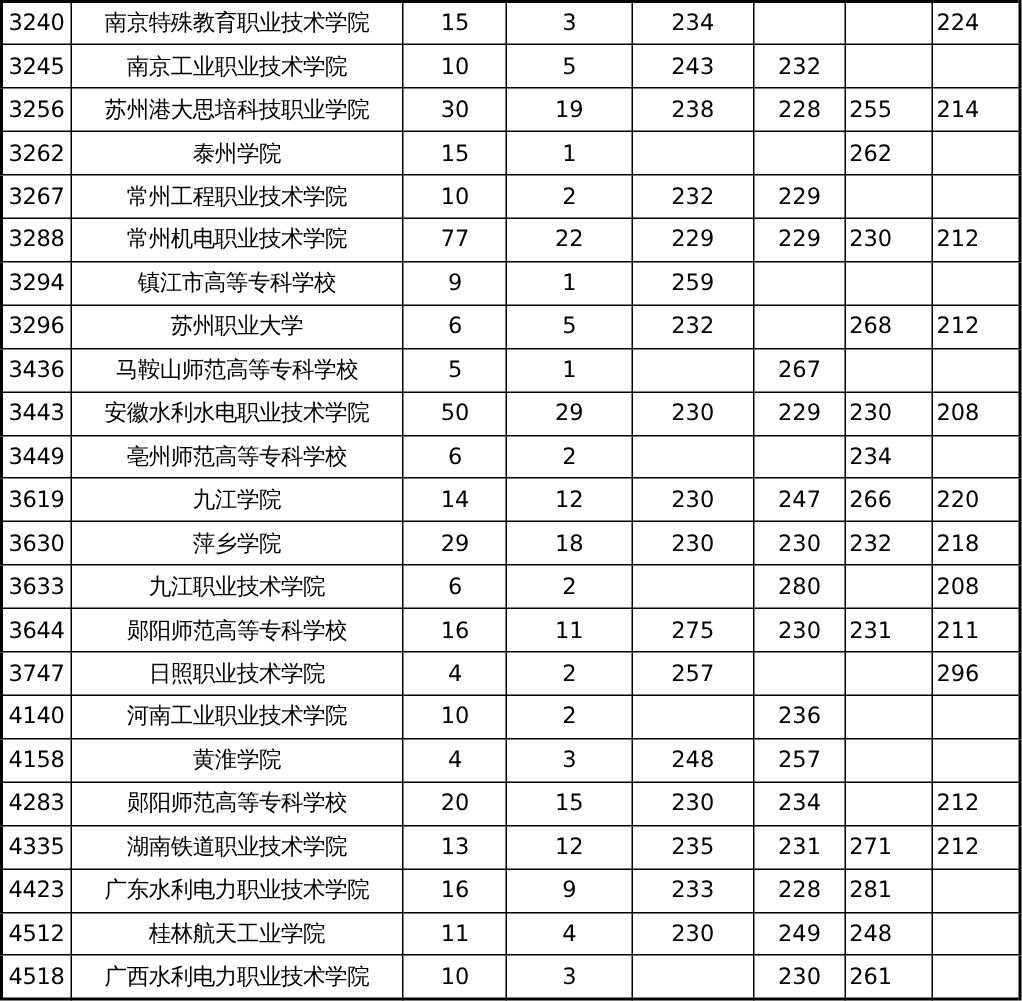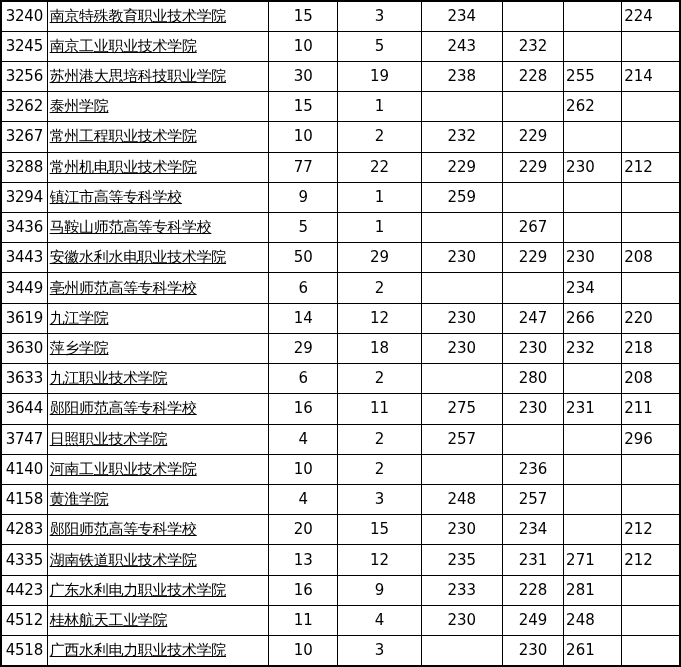--- a/index.html
+++ b/index.html
@@ -50,25 +50,24 @@
   }
   .c-code {
     width: 46px;
     text-align: center;
     font-family: "DejaVu Sans", "Liberation Sans", sans-serif;
     font-size: 15px;
     letter-spacing: -0.2px;
   }
   .c-name {
     width: 221px;
-    text-align: left;
+    text-align: center;
     font-size: 15px;
     padding-left: 3px;
     letter-spacing: -0.3px;
-    text-decoration: underline;
   }
   .c-num {
     width: 69px;
     text-align: center;
     font-size: 15px;
   }
   .c-num2 {
     width: 83px;
     text-align: center;
     font-size: 15px;
@@ -159,20 +158,30 @@
           <td class="c-code">3294</td>
           <td class="c-name">镇江市高等专科学校</td>
           <td class="c-num">9</td>
           <td class="c-num2">1</td>
           <td class="c-num3">259</td>
           <td class="c-num4"></td>
           <td class="c-num5"></td>
           <td class="c-num5"></td>
         </tr>
         <tr>
+          <td class="c-code">3296</td>
+          <td class="c-name">苏州职业大学</td>
+          <td class="c-num">6</td>
+          <td class="c-num2">5</td>
+          <td class="c-num3">232</td>
+          <td class="c-num4"></td>
+          <td class="c-num5">268</td>
+          <td class="c-num5">212</td>
+        </tr>
+        <tr>
           <td class="c-code">3436</td>
           <td class="c-name">马鞍山师范高等专科学校</td>
           <td class="c-num">5</td>
           <td class="c-num2">1</td>
           <td class="c-num3"></td>
           <td class="c-num4">267</td>
           <td class="c-num5"></td>
           <td class="c-num5"></td>
         </tr>
         <tr>

